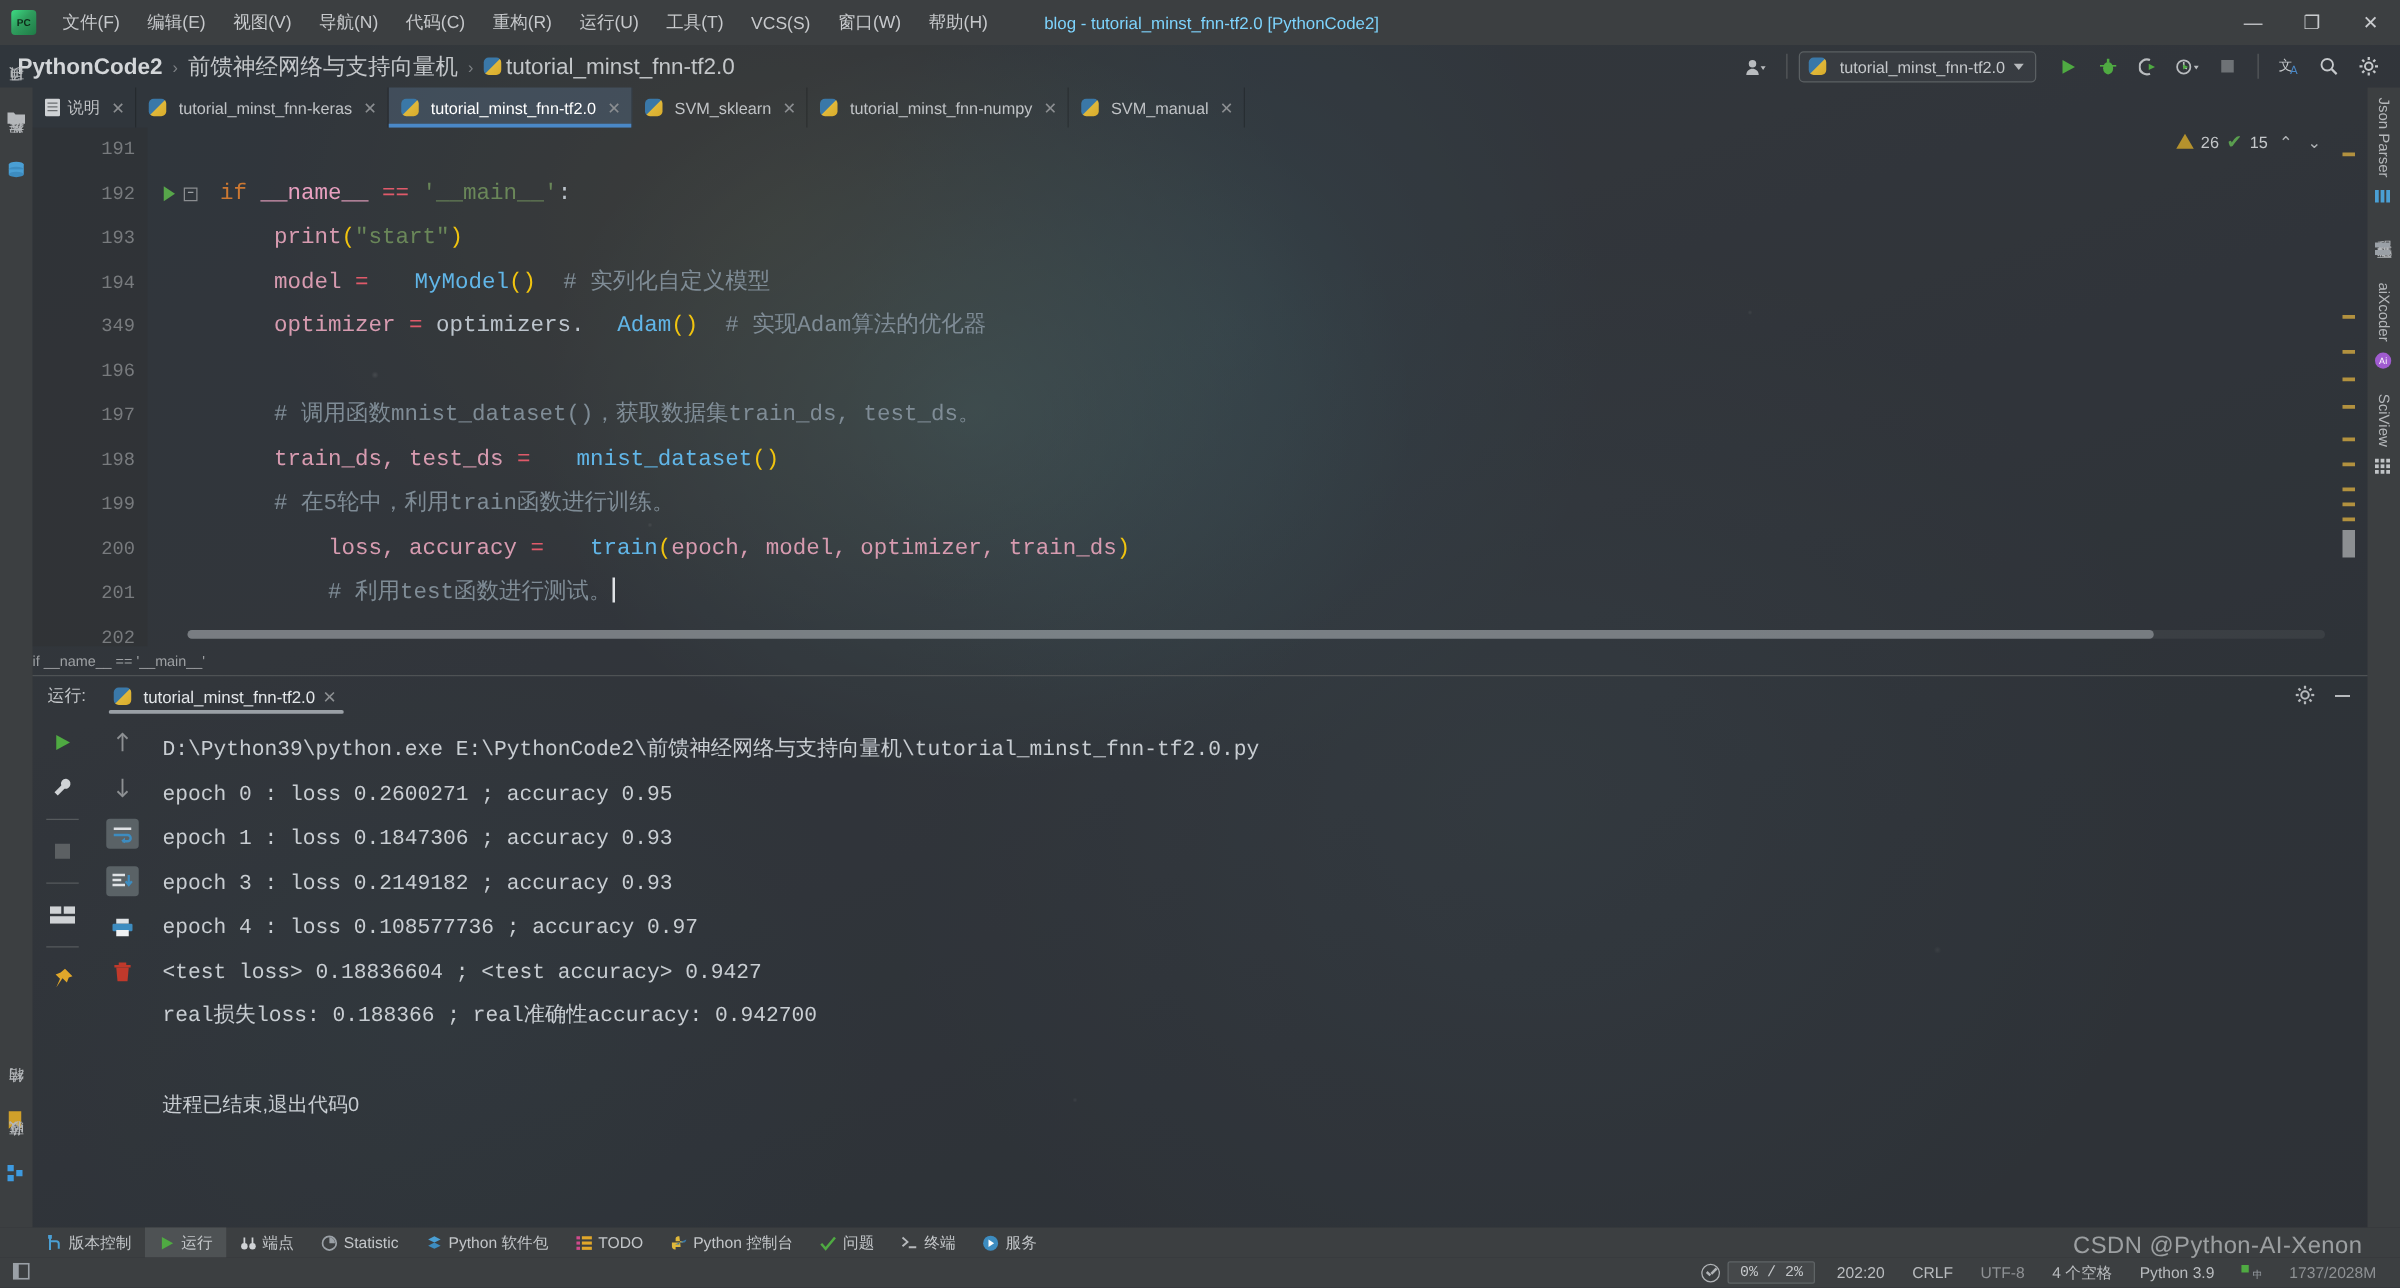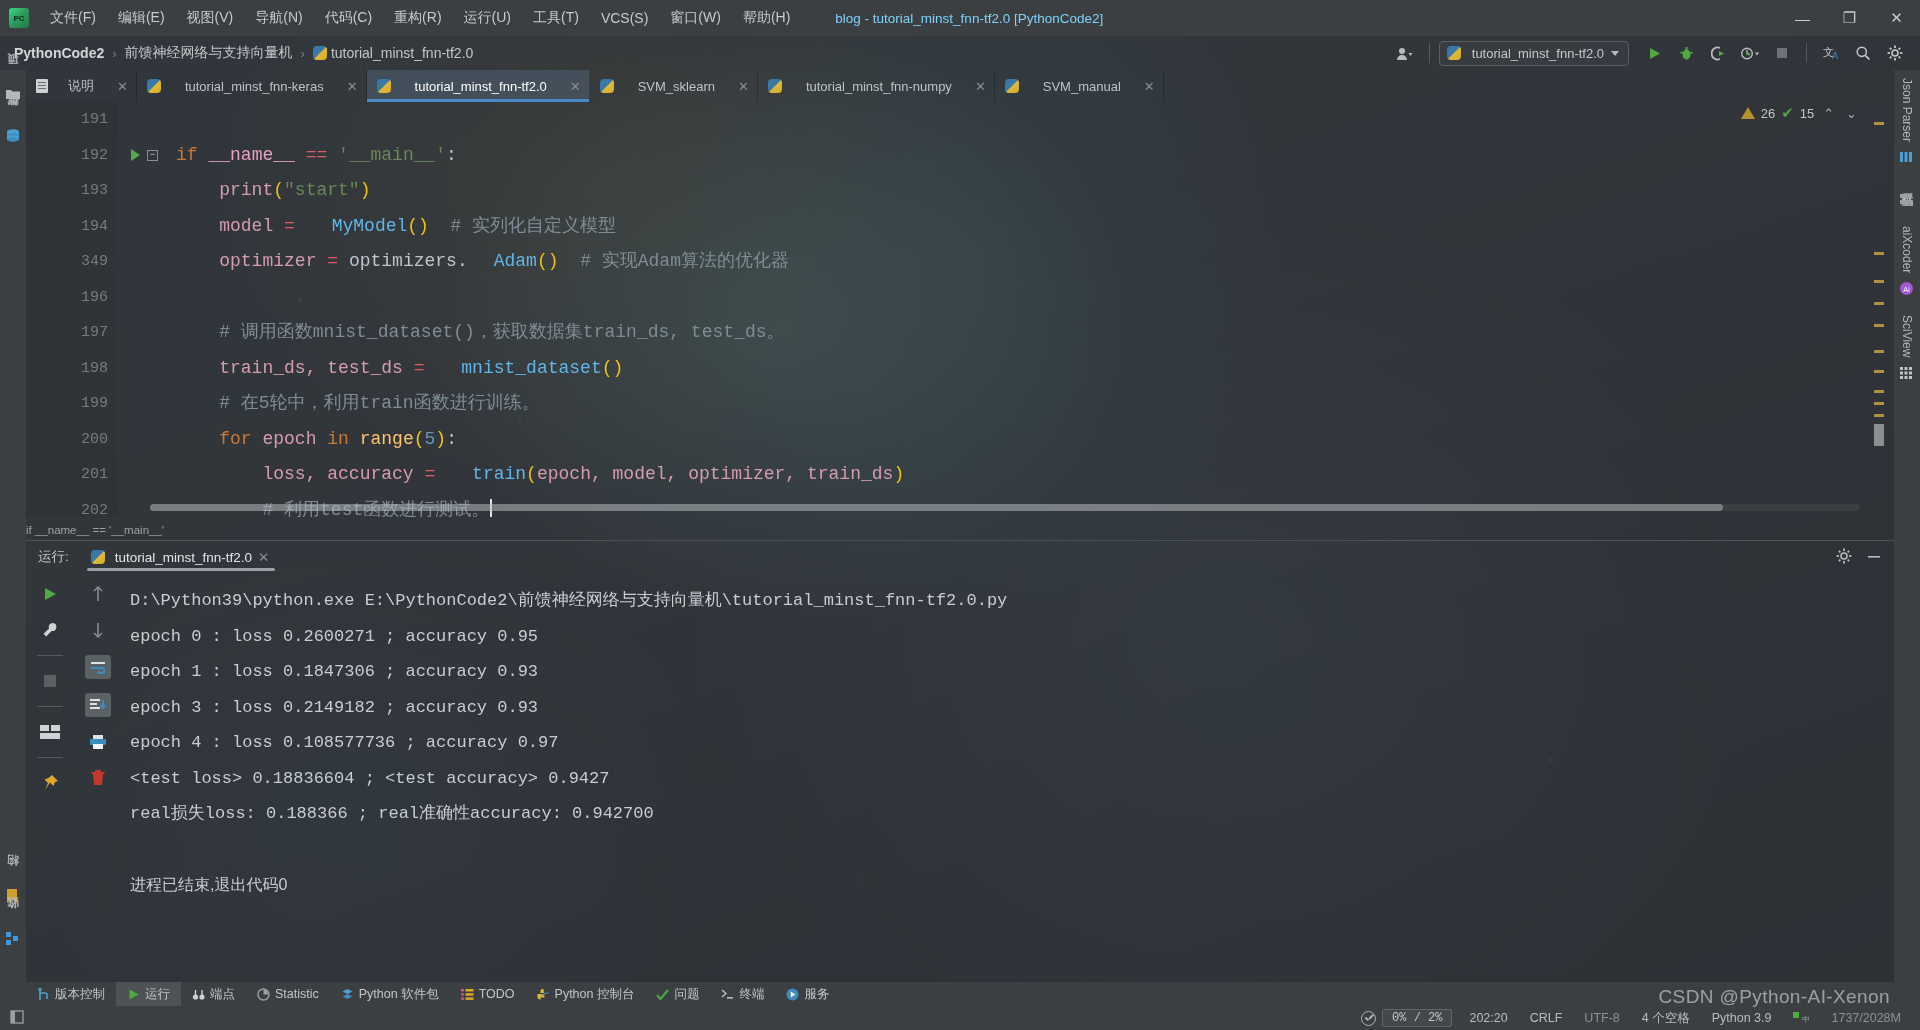--- a/index.html
+++ b/index.html
@@ -59,21 +59,21 @@
     margin-left: 34px; color: #7dd3fc; font-size: 13.5px; white-space: nowrap;
   }
   #win-buttons { margin-left: auto; display: flex; height: 36px; }
   .winbtn { width: 47px; height: 36px; display: flex; align-items: center; justify-content: center; color: #c9cbce; font-size: 15px; }
 
   
   #navbar {
     position: absolute; top: 36px; left: 0; right: 0; height: 34px;
     display: flex; align-items: center; padding-left: 14px;
   }
-  .crumb { color: #c3c6c9; font-size: 14px; white-space: nowrap; }
+  .crumb { color: #c3c6c9; font-size: 18px; white-space: nowrap; }
   .crumb.bold { font-weight: bold; color: #d3d6d9; }
   .crumb-sep { color: #7d8185; margin: 0 8px; font-size: 13px; }
   .py-ico {
     width: 14px; height: 14px; display: inline-block; vertical-align: -2px; margin-right: 4px;
     background:
       linear-gradient(135deg, #3a78a8 0%, #3a78a8 48%, #e0b83a 52%, #d9ac2a 100%);
     border-radius: 4px;
   }
   #navbar-right { margin-left: auto; display: flex; align-items: center; padding-right: 10px; gap: 2px; }
   .tbtn {
@@ -89,21 +89,21 @@
     color: #c5c8cb; font-size: 13px; white-space: nowrap;
   }
   .caret { width: 0; height: 0; border-left: 4px solid transparent; border-right: 4px solid transparent; border-top: 5px solid #b6b9bc; }
 
   
   #tabsbar {
     position: absolute; top: 70px; left: 26px; right: 0; height: 32px;
     display: flex; align-items: stretch;
   }
   .etab {
-    display: flex; align-items: center; gap: 20px;
+    display: flex; align-items: center; gap: 6px;
     padding: 0 8px 0 10px; font-size: 13px; color: #c0c3c6; white-space: nowrap;
     border-right: 1px solid rgba(0,0,0,0.22); position: relative;
   }
   .etab.active { background: rgba(79,100,122,0.5); color: #ffffff; }
   .etab.active:after {
     content: ""; position: absolute; left: 0; right: 0; bottom: 0; height: 3px; background: #4a88c7;
   }
   .etab .x { color: #8b8e91; font-size: 13px; margin-left: 3px; }
   .tabdoc-ico {
     width: 12px; height: 14px; background: #cfd2d5; border-radius: 1px; position: relative;
@@ -497,21 +497,20 @@
   <div id="codearea">
       <div class="cline"></div>
       <div class="cline"><span class="k-key">if</span><span class="k-plain"> </span><span class="k-self">__name__</span><span class="k-plain"> </span><span class="k-op">==</span><span class="k-plain"> </span><span class="k-str">'__main__'</span><span class="k-plain">:</span></div>
       <div class="cline"><span class="k-plain">    </span><span class="k-var">print</span><span class="k-paren">(</span><span class="k-str">"start"</span><span class="k-paren">)</span></div>
       <div class="cline"><span class="k-plain">    </span><span class="k-var">model</span><span class="k-plain"> </span><span class="k-op">=</span><span class="k-plain"> </span><span class="k-cls">MyModel</span><span class="k-paren">()</span><span class="k-plain">  </span><span class="k-cmt"># 实列化自定义模型</span></div>
       <div class="cline"><span class="k-plain">    </span><span class="k-var">optimizer</span><span class="k-plain"> </span><span class="k-op">=</span><span class="k-plain"> </span><span class="k-plain">optimizers.</span><span class="k-cls">Adam</span><span class="k-paren">()</span><span class="k-plain">  </span><span class="k-cmt"># 实现Adam算法的优化器</span></div>
       <div class="cline"></div>
       <div class="cline"><span class="k-plain">    </span><span class="k-cmt"># 调用函数mnist_dataset()，获取数据集train_ds, test_ds。</span></div>
       <div class="cline"><span class="k-plain">    </span><span class="k-var">train_ds, test_ds</span><span class="k-plain"> </span><span class="k-op">=</span><span class="k-plain"> </span><span class="k-cls">mnist_dataset</span><span class="k-paren">()</span></div>
       <div class="cline"><span class="k-plain">    </span><span class="k-cmt"># 在5轮中，利用train函数进行训练。</span></div>
-      <div class="cline"><span class="k-plain">    </span><span class="k-key">for</span><span class="k-var"> epoch </span><span class="k-key">in</span><span class="k-plain"> </span><span class="k-fn">range</span><span class="k-paren">(</span><span class="k-num">5</span><span class="k-paren">)</span><span class="k-plain">:</span></div>
       <div class="cline"><span class="k-plain">        </span><span class="k-var">loss, accuracy</span><span class="k-plain"> </span><span class="k-op">=</span><span class="k-plain"> </span><span class="k-cls">train</span><span class="k-paren">(</span><span class="k-var">epoch, model, optimizer, train_ds</span><span class="k-paren">)</span></div>
       <div class="cline"><span class="k-plain">        </span><span class="k-cmt"># 利用test函数进行测试。</span><span class="caret-bar"></span></div>
     </div>
 </div>
 
 <div id="vscroll-marks">
   <i style="top:20px"></i>
     <i style="top:150px"></i>
     <i style="top:178px"></i>
     <i style="top:200px"></i>

